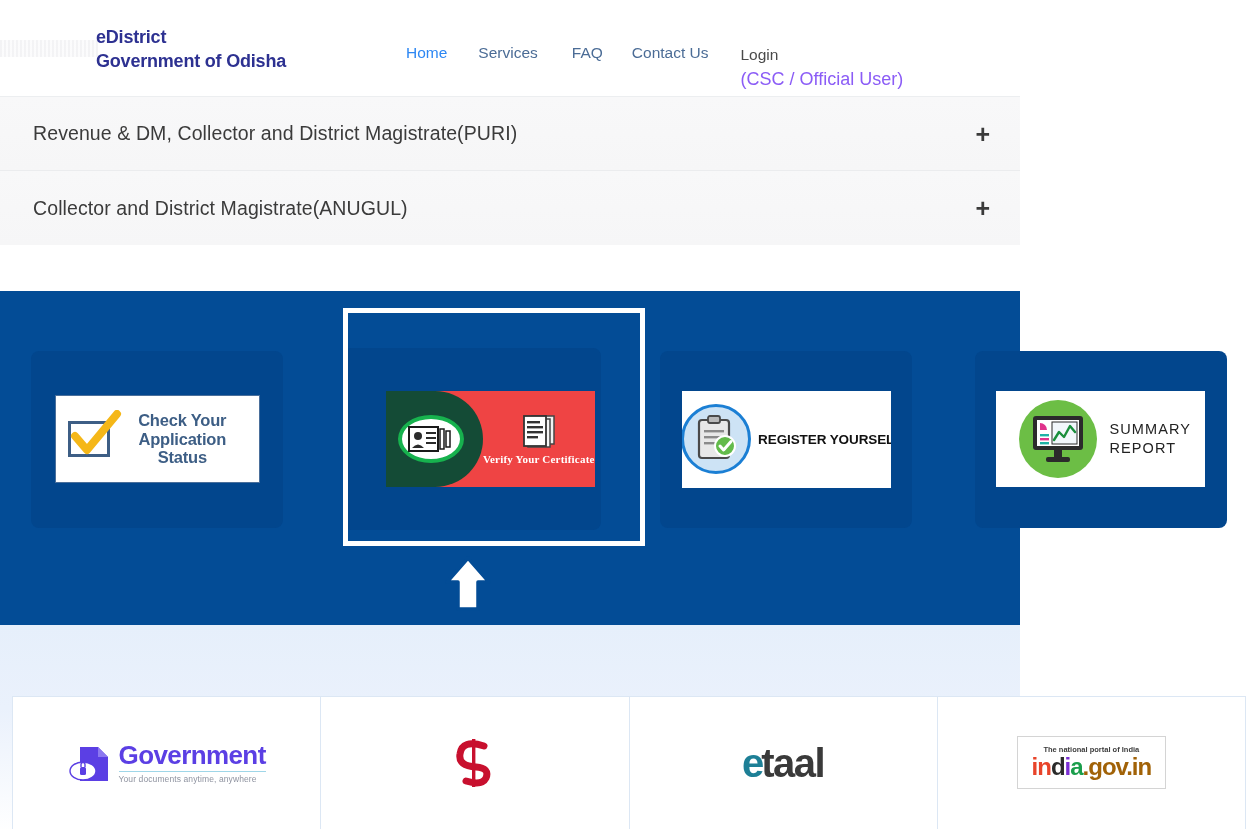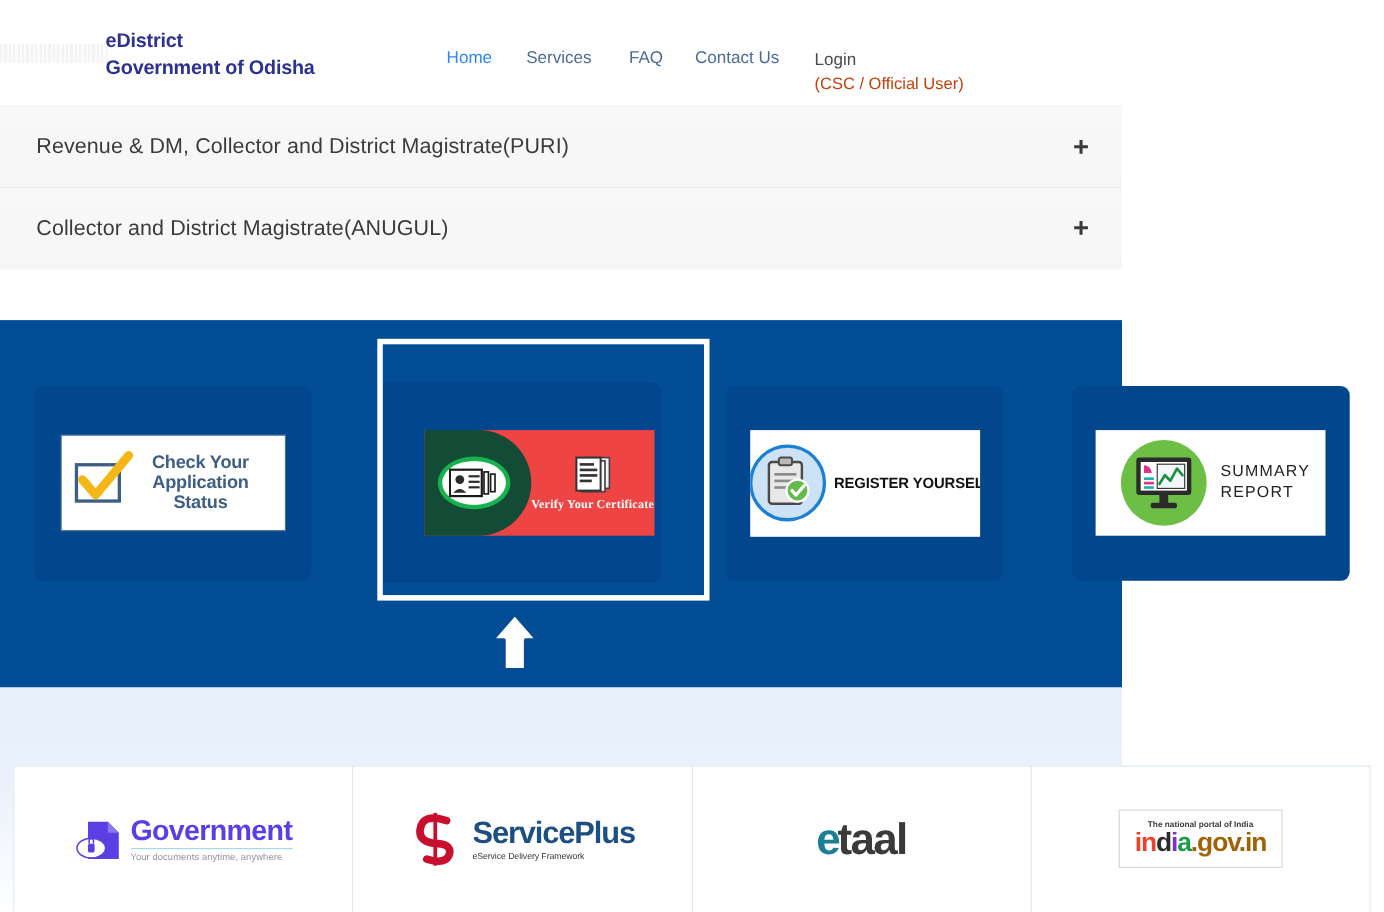--- a/index.html
+++ b/index.html
@@ -47,21 +47,21 @@
     gap: 0;
     font-size: 15.5px;
   }
   .nav a { text-decoration: none; display: block; }
   .nav-item { margin-right: 34px; white-space: nowrap; }
   .nav-item.home { color: #2d87f3; margin-right: 31px; }
   .nav-item.plain { color: #4b6c96; }
   .nav-item.faq { margin-right: 29px; }
   .nav-item.contact { margin-right: 32px; }
   .nav-login { color: #4a4a4a; line-height: 1.45; }
-  .nav-login .sub { font-size: 15px; color: #c2410c; }
+  .nav-login .sub { font-size: 18px; color: #8b5cf6; }
 
   
   .accordion {
     background: #f7f7f8;
     border-top: 1px solid #eceef0;
   }
   .acc-row {
     position: relative;
     height: 74px;
     display: flex;
@@ -468,24 +468,20 @@
           </div>
         </div>
       </div>
 
       <div class="logo-cell">
         <div class="sp">
           <svg width="50" height="54" viewBox="0 0 50 54">
             <path d="M34 10 q-22 -7 -24 8 q-2 12 16 13 q14 1 10 11 q-4 8 -20 3" fill="none" stroke="#c8102e" stroke-width="7" stroke-linecap="round"></path>
             <rect x="22" y="3" width="3.4" height="48" fill="#c8102e"></rect>
           </svg>
-          <div class="sp-text">
-            <div class="sp-name">ServicePlus</div>
-            <div class="sp-tag">eService Delivery Framework</div>
-          </div>
         </div>
       </div>
 
       <div class="logo-cell">
         <div class="et">
           <span class="et-e">e</span>
           <span class="et-rest">taal</span>
         </div>
       </div>
 

